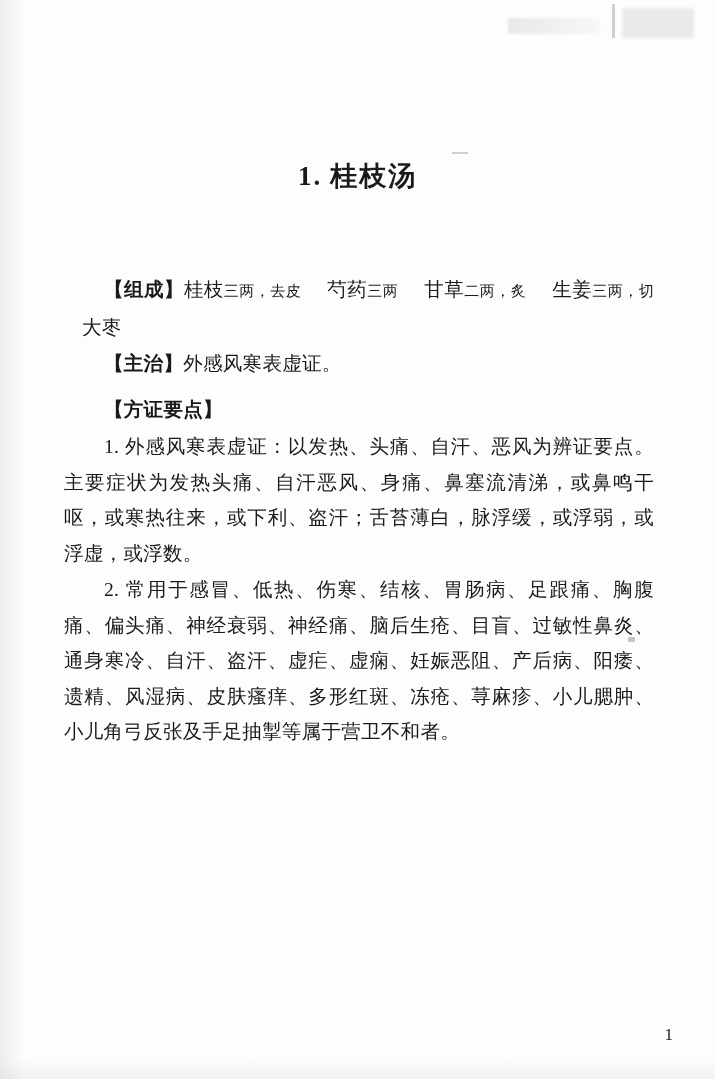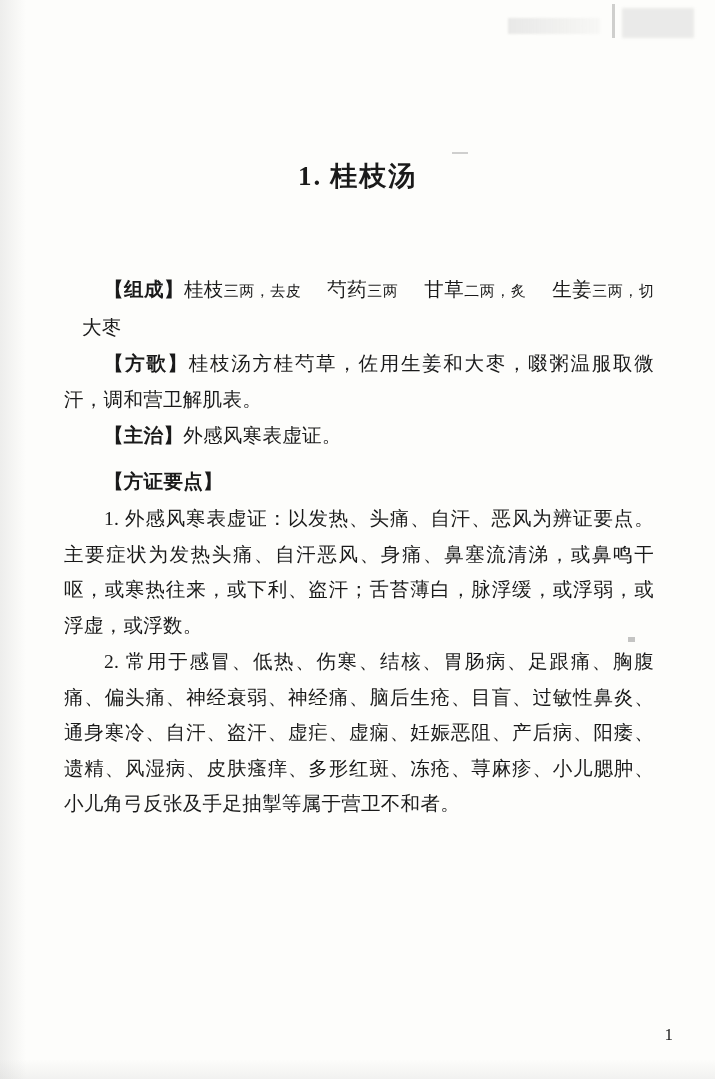--- a/index.html
+++ b/index.html
@@ -168,23 +168,20 @@
   </h1>
 
   <div class="body-block">
 
     <p class="composition">
       <span class="hang">
         <span class="lbl">【组成】</span><span>桂枝</span><span class="sm">三两，去皮</span><span class="wide-gap"></span><span>芍药</span><span class="sm">三两</span><span class="wide-gap"></span><span>甘草</span><span class="sm">二两，炙</span><span class="wide-gap"></span><span>生姜</span><span class="sm">三两，切</span><span class="mid-gap"></span><span>大枣</span>
       </span>
     </p>
 
-    <p class="indent">
-      <span class="lbl">【方歌】</span><span>桂枝汤方桂芍草，佐用生姜和大枣，啜粥温服取微汗，调和营卫解肌表。</span>
-    </p>
 
 
     <p class="indent">
       <span class="lbl">【主治】</span><span>外感风寒表虚证。</span>
     </p>
 
 
     <p class="section-head">【方证要点】</p>
 
     <p class="indent">1. 外感风寒表虚证：以发热、头痛、自汗、恶风为辨证要点。主要症状为发热头痛、自汗恶风、身痛、鼻塞流清涕，或鼻鸣干呕，或寒热往来，或下利、盗汗；舌苔薄白，脉浮缓，或浮弱，或浮虚，或浮数。</p>

